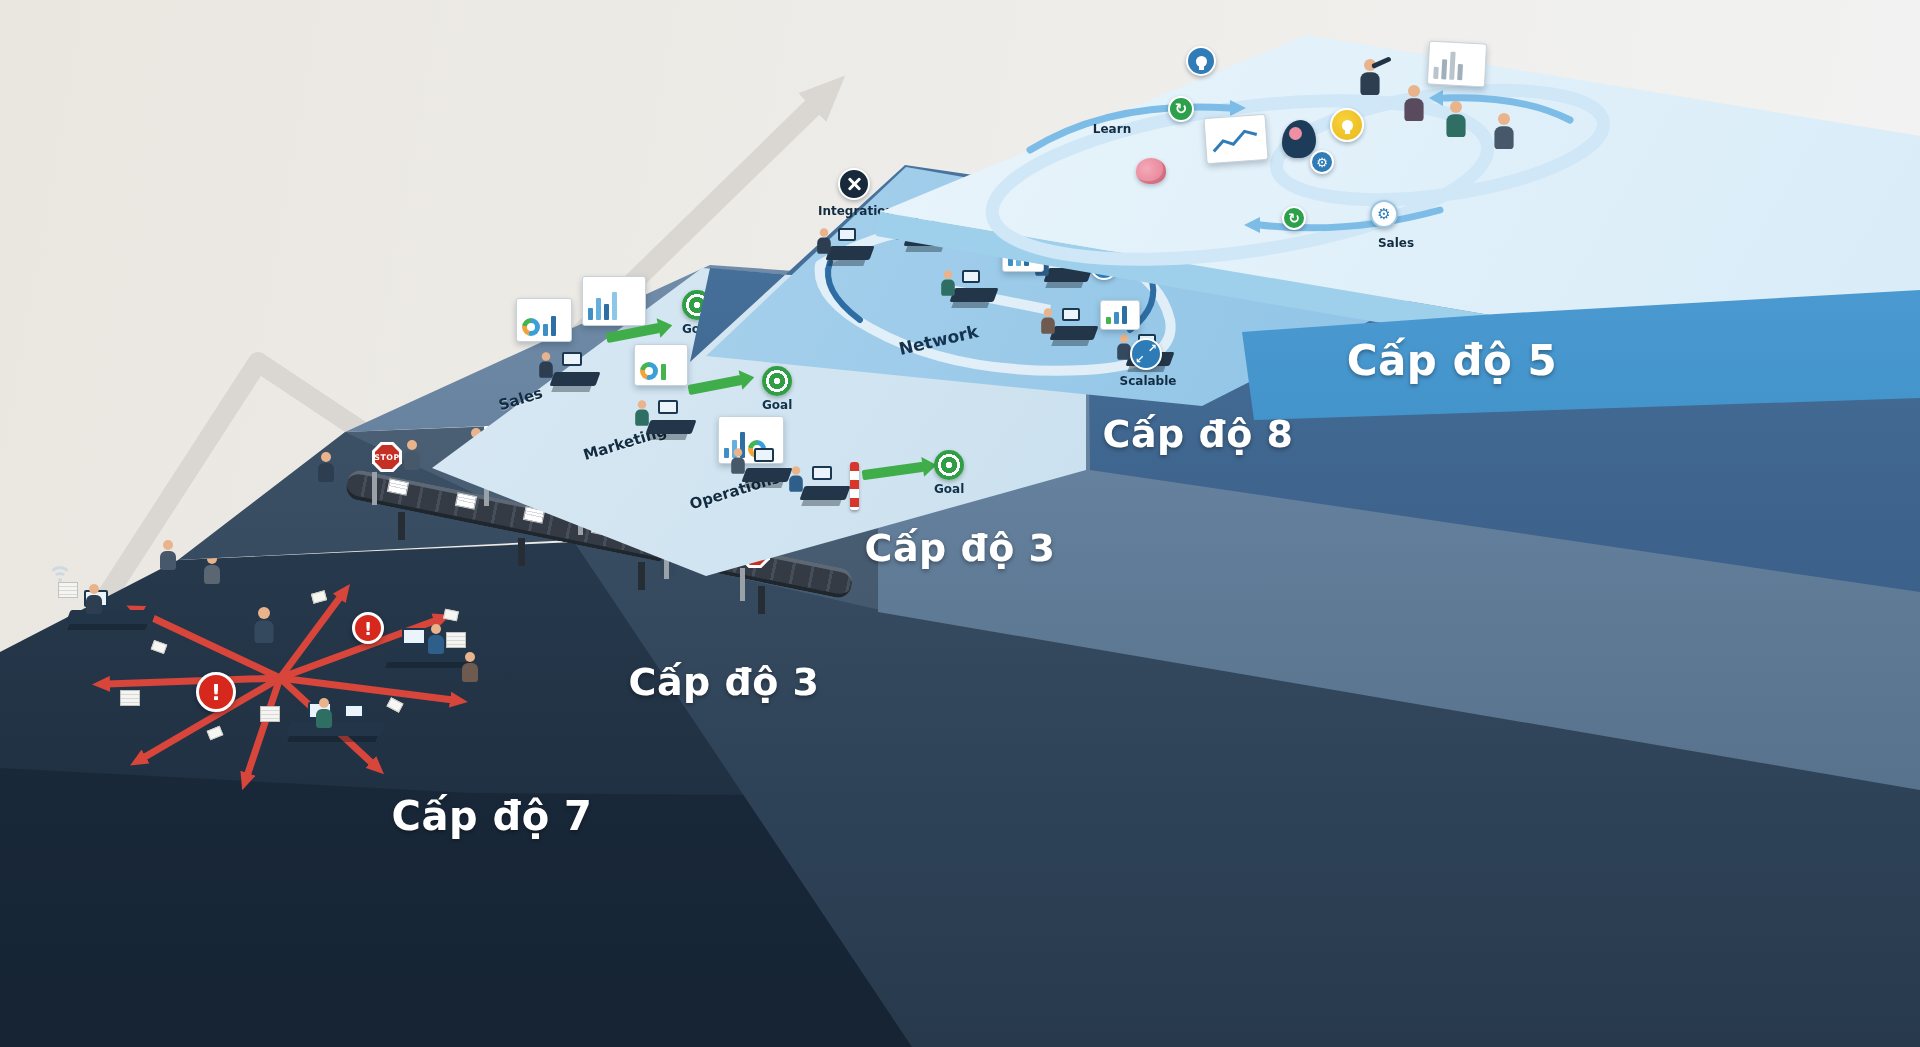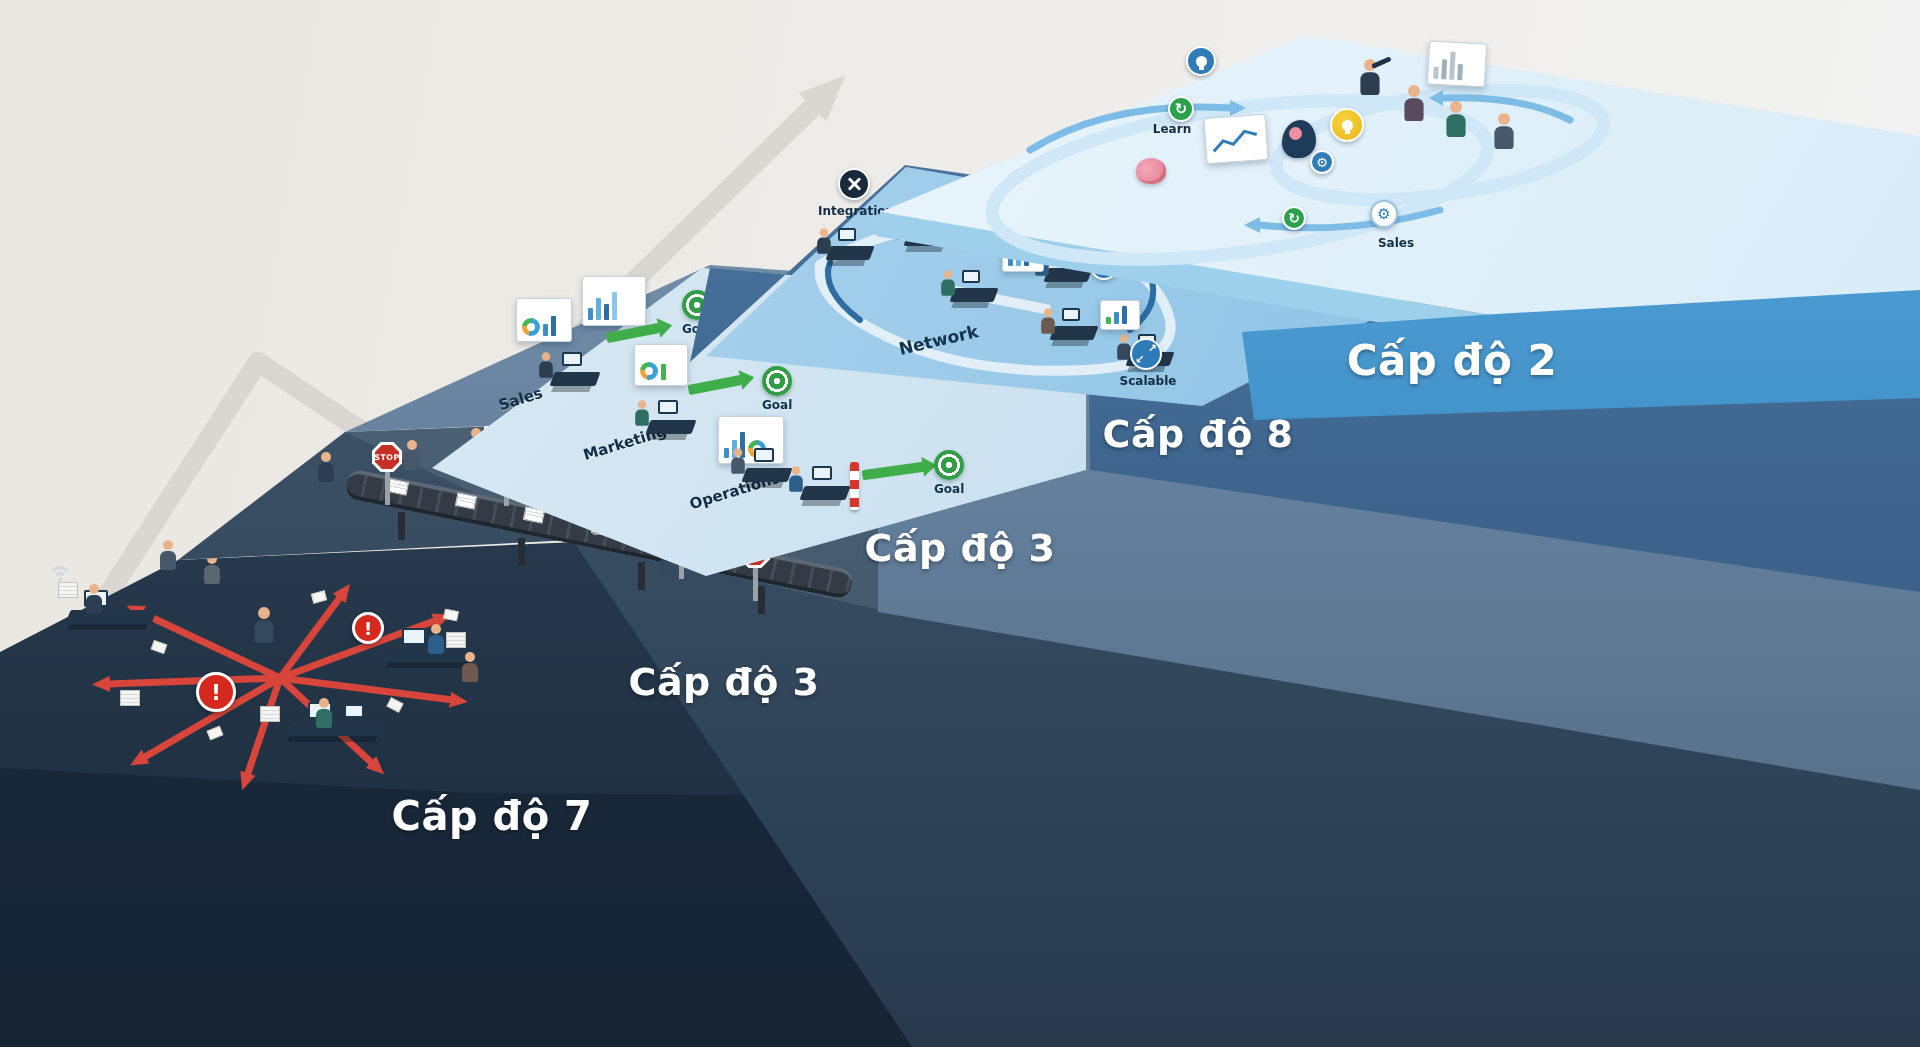--- a/index.html
+++ b/index.html
@@ -74,21 +74,21 @@
   .warn { position:absolute; border-radius:50%; background:#d7281e; color:#fff; font-weight:700;
           display:flex; align-items:center; justify-content:center; border:3px solid #fff;
           box-shadow:0 2px 5px rgba(0,0,0,.35); }
   .wifi { position:absolute; width:24px; height:20px; }
   .wifi i { position:absolute; border:3px solid #cfd9e2; border-color:#cfd9e2 transparent transparent transparent; border-radius:50%; }
   .wifi .w1 { left:0; top:0; width:24px; height:24px; }
   .wifi .w2 { left:5px; top:6px; width:14px; height:14px; }
   .wifi .w3 { left:10px; top:12px; width:4px; height:4px; background:#cfd9e2; border:none; border-radius:50%; }
 
   
-  .stop { position:absolute; display:flex; flex-direction:column; align-items:center; }
+  .stop { position:absolute; display:flex; flex-direction:column; }
   .oct { position:relative; width:var(--sz,36px); height:var(--sz,36px); background:#fff;
          clip-path:polygon(29% 0,71% 0,100% 29%,100% 71%,71% 100%,29% 100%,0 71%,0 29%);
          display:flex; align-items:center; justify-content:center; }
   .oct::before { content:""; position:absolute; inset:3px; background:#c62f23;
          clip-path:polygon(29% 0,71% 0,100% 29%,100% 71%,71% 100%,29% 100%,0 71%,0 29%); }
   .oct b { position:relative; color:#fff; font-weight:700; font-size:calc(var(--sz,36px) * .26); letter-spacing:.5px; }
   .stop::after { content:""; width:5px; height:calc(var(--sz,36px) * 1.1); background:#9aa1a8; }
 
   
   .belt { position:absolute; left:350px; top:468px; width:515px; height:30px;
@@ -498,21 +498,21 @@
         <path d="M563 70 l -14 8 14 8 z"></path>
       </g>
     </svg>
 
     <div class="cico" style="left:1186px;top:46px;width:30px;height:30px;background:#2f7cb7">
         <span class="bulbw"></span>
       </div>
     <div class="cico" style="left:1168px;top:96px;width:26px;height:26px;background:#2ca04a;font-size:15px">
         <b>↻</b>
       </div>
-    <div class="tag" style="left:1172px;top:122px">Learn</div>
+    <div class="tag" style="left:1112px;top:122px">Learn</div>
 
     <div class="board" style="left:1205px;top:116px;width:62px;height:46px;transform:rotate(-4deg)">
       <svg width="48" height="30" viewBox="0 0 48 30">
         <polyline points="2,24 12,14 22,18 34,6 46,10" fill="none" stroke="#2f7cb7" stroke-width="3"></polyline>
       </svg>
     </div>
 
     <div class="brainico" style="left:1136px;top:158px"></div>
     <div class="headico" style="left:1282px;top:120px">
         <i></i>
@@ -558,16 +558,16 @@
         <i class="ph"></i>
         <i class="pb"></i>
       </div>
   </div>
 
   <div>
     <div class="lvl" style="left:492px;top:816px;font-size:40px">Cấp độ 7</div>
     <div class="lvl" style="left:724px;top:682px;font-size:38px">Cấp độ 3</div>
     <div class="lvl" style="left:960px;top:548px;font-size:38px">Cấp độ 3</div>
     <div class="lvl" style="left:1198px;top:434px;font-size:38px">Cấp độ 8</div>
-    <div class="lvl" style="left:1452px;top:360px;font-size:42px">Cấp độ 2</div>
+    <div class="lvl" style="left:1452px;top:360px;font-size:42px">Cấp độ 5</div>
   </div>
 
 </div>
 
 </body></html>

